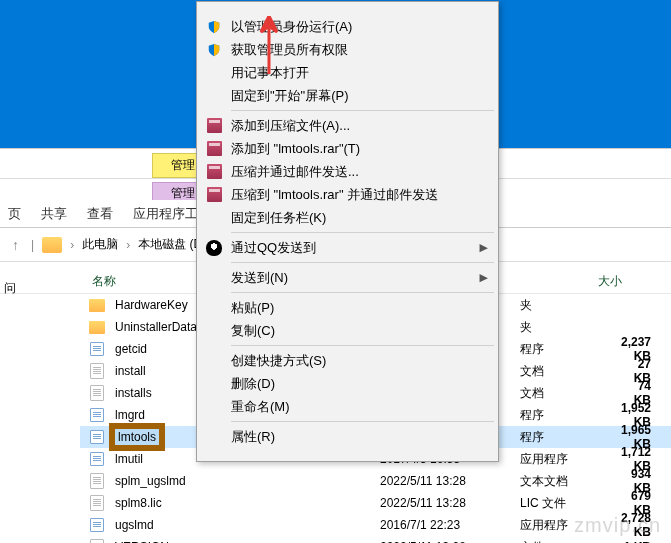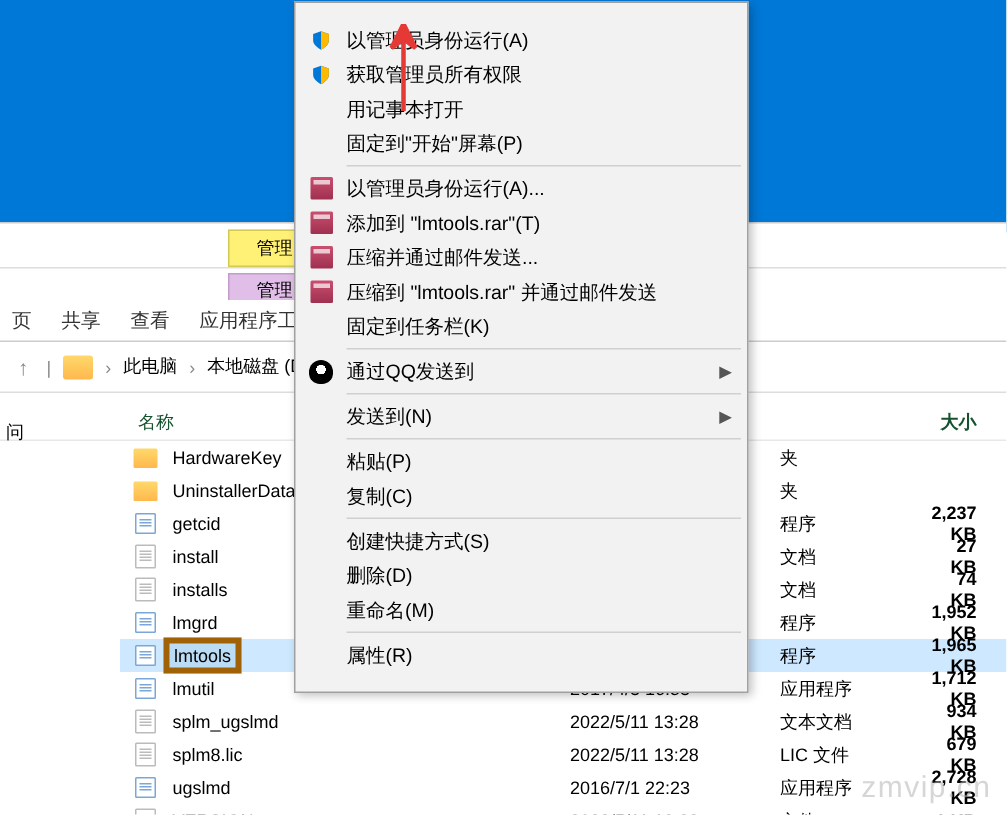--- a/index.html
+++ b/index.html
@@ -17,40 +17,40 @@
 
 .nav-row { position: absolute; top: 228px; left: 0; right: 0; height: 34px; background: #fff; border-bottom: 1px solid #ddd; display: flex; align-items: center; padding: 0 8px; gap: 6px; }
 .nav-arrow { color: #888; font-size: 14px; padding: 0 4px; }
 .folder-icon-sm { width: 20px; height: 16px; background: linear-gradient(#ffd86b,#ffb84d); border-radius: 2px; display: inline-block; }
 .bc-sep { color: #888; margin: 0 2px; }
 
 .headers-row { position: absolute; top: 270px; left: 0; right: 0; height: 24px; background: #fff; border-bottom: 1px solid #e8e8e8; display: flex; align-items: center; font-size: 12px; color: #14532d; }
 .col-name { padding-left: 92px; flex: 0 0 358px; }
 .col-date { flex: 0 0 140px; }
 .col-type { flex: 0 0 100px; }
-.col-size { flex: 1; text-align: right; padding-right: 20px; font-weight: bold; }
+.col-size { flex: 1; padding-right: 20px; }
 
 .left-pane-label { position: absolute; top: 280px; left: 4px; font-size: 12px; }
 
 .file-list { position: absolute; top: 294px; left: 80px; right: 0; bottom: 0; }
 .file-row { height: 22px; display: flex; align-items: center; font-size: 12px; }
 .file-row.sel { background: #cde8ff; }
 .file-row.sel .fname-box { border: 2px solid #e53935; padding: 0 4px -2px 4px; background: #bbdcf5; }
 .fi { width: 18px; height: 16px; margin: 0 6px 0 8px; display: inline-flex; align-items: center; justify-content: center; }
 .folder-ico { width: 16px; height: 13px; background: linear-gradient(#ffd86b,#ffb84d); border-radius: 1px; }
 .app-ico { width: 14px; height: 14px; background: #fff; border: 1px solid #7aa7d8; border-radius: 1px; position: relative; }
 .app-ico::after { content: ""; position: absolute; left: 2px; right: 2px; top: 3px; height: 1px; background: #7aa7d8; box-shadow: 0 2px #7aa7d8, 0 4px #7aa7d8; }
 .txt-ico { width: 14px; height: 16px; background: #fff; border: 1px solid #bbb; border-radius: 1px; position: relative; }
 .txt-ico::after { content: ""; position: absolute; left: 2px; right: 2px; top: 3px; height: 1px; background: #bbb; box-shadow: 0 2px #bbb, 0 4px #bbb, 0 6px #bbb; }
 .fc-name { flex: 0 0 268px; }
 .fc-date { flex: 0 0 140px; }
 .fc-type { flex: 0 0 100px; }
 .fc-size { flex: 1; text-align: right; padding-right: 20px; font-weight: bold; }
 .fname-box { display: inline-block; padding: 1px 3px; }
-.file-row.sel .fname-box { border: 4px solid #a16207; margin-left: -3px; }
+.file-row.sel .fname-box { border: 6px solid #a16207; margin-left: -3px; }
 
 .context-menu { position: absolute; top: 1px; left: 196px; width: 303px; background: #f2f2f2; border: 1px solid #a0a0a0; box-shadow: 2px 2px 6px rgba(0,0,0,0.25); padding: 13px 2px; z-index: 100; }
 .cm-item { height: 23px; display: flex; align-items: center; padding-left: 32px; padding-right: 18px; font-size: 13px; position: relative; color: #000; }
 .cm-sep { height: 1px; background: #d0d0d0; margin: 3px 2px 3px 32px; }
 .cm-icon { position: absolute; left: 6px; width: 18px; height: 18px; display: flex; align-items: center; justify-content: center; }
 .cm-arrow { position: absolute; right: 8px; color: #555; font-size: 11px; }
 .shield-svg { width: 14px; height: 14px; }
 .rar-ico { width: 15px; height: 15px; background: linear-gradient(#c94f6f,#a03050); border-radius: 1px; position: relative; }
 .rar-ico::after { content: ""; position: absolute; top: 2px; left: 2px; right: 2px; height: 3px; background: #fff; opacity: 0.7; }
 .qq-ico { width: 16px; height: 16px; background: radial-gradient(circle at 50% 40%, #fff 25%, #000 26% 100%); border-radius: 50% 50% 45% 45%; }
@@ -232,21 +232,21 @@
       <span>用记事本打开</span>
     </div>
     <div class="cm-item">
       <span>固定到"开始"屏幕(P)</span>
     </div>
     <div class="cm-sep"></div>
     <div class="cm-item">
       <span class="cm-icon">
         <span class="rar-ico"></span>
       </span>
-      <span>以管理员身份运行(A)...</span>
+      <span>添加到压缩文件(A)...</span>
     </div>
     <div class="cm-item">
       <span class="cm-icon">
         <span class="rar-ico"></span>
       </span>
       <span>添加到 "lmtools.rar"(T)</span>
     </div>
     <div class="cm-item">
       <span class="cm-icon">
         <span class="rar-ico"></span>

